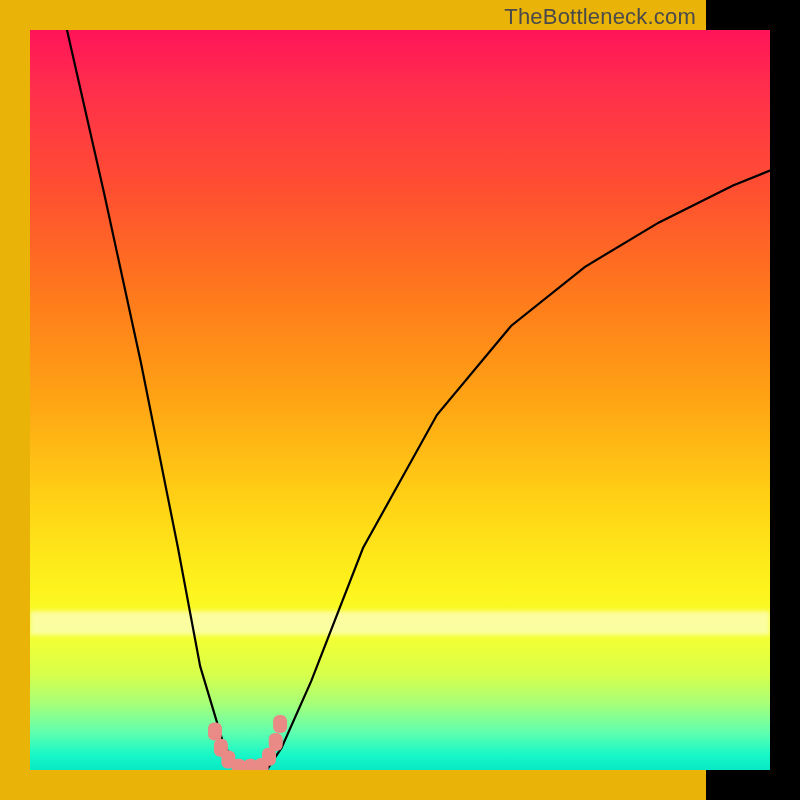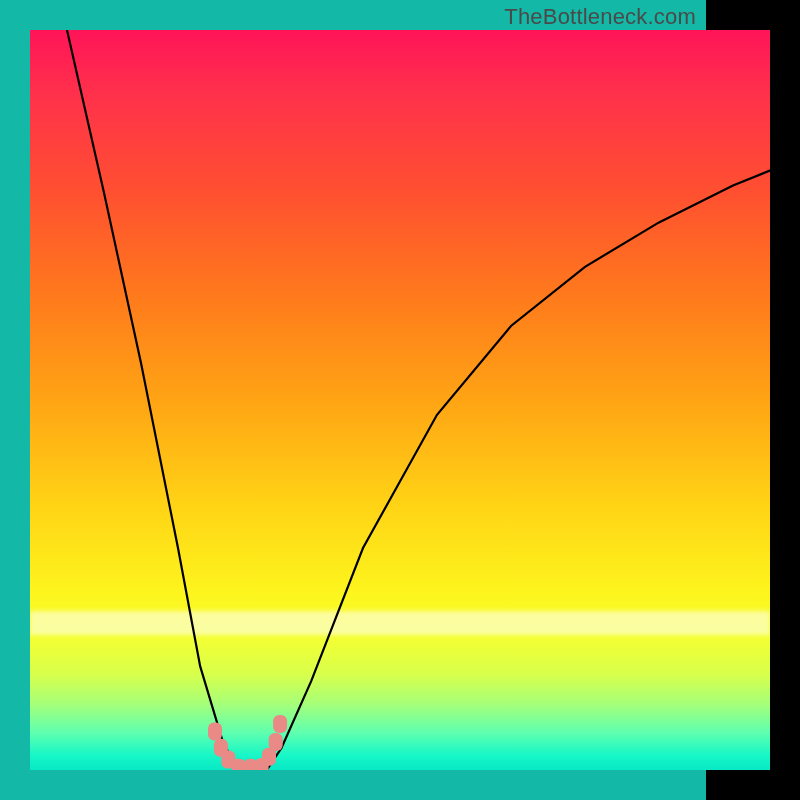--- a/index.html
+++ b/index.html
@@ -8,21 +8,21 @@
     width: 800px;
     height: 800px;
     background: #000;
     font-family: Arial, Helvetica, sans-serif;
     overflow: hidden;
   }
   .frame {
     position: relative;
     width: 706px;
     height: 800px;
-    background: #14b8a6;
+    background: #eab308;
   }
   .watermark {
     position: absolute;
     top: 4px;
     right: 10px;
     color: #4a4a4a;
     font-size: 22px;
     font-weight: 500;
     letter-spacing: 0.2px;
     z-index: 5;

